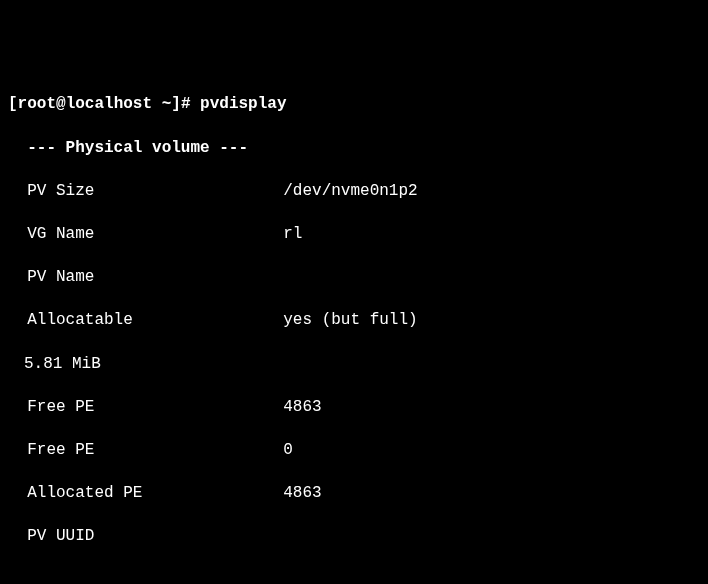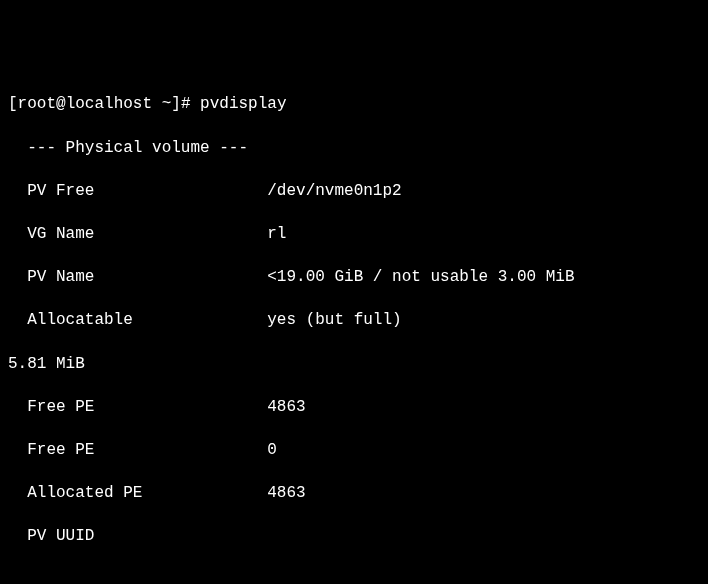--- a/index.html
+++ b/index.html
@@ -10,47 +10,49 @@
       font-family: "Consolas", "Monaco", "Courier New", monospace;
       font-size: 16px;
       line-height: 1.35;
       width: 708px;
       height: 584px;
       box-sizing: border-box;
       white-space: pre;
     }
     .line {
       display: block;
+      font-weight: bold;
     }
     .field-row {
       display: flex;
     }
     .field-label {
       display: inline-block;
       padding-left: 2ch;
       width: 27ch;
       box-sizing: border-box;
     }
     .field-value {
       display: inline-block;
+      margin-left: 16px;
     }
     .indent1 {
       padding-left: 2ch;
     }
   </style>
 </head>
 <body>
 
 
 
 <div class="line">[<span>root</span>@<span>localhost</span> <span>~</span>]<span>#</span> <span>pvdisplay</span></div>
 <div class="line indent1">--- Physical volume ---</div>
-<div class="field-row"><span class="field-label">PV Free</span><span class="field-value">/dev/nvme0n1p2</span></div>
+<div class="field-row"><span class="field-label">PV Size</span><span class="field-value">/dev/nvme0n1p2</span></div>
 <div class="field-row"><span class="field-label">VG Name</span><span class="field-value">rl</span></div>
-<div class="field-row"><span class="field-label">PV Name</span><span class="field-value">&lt;19.00 GiB / not usable 3.00 MiB</span></div>
+<div class="field-row"><span class="field-label">PV Name</span></div>
 <div class="field-row"><span class="field-label">Allocatable</span><span class="field-value">yes (but full)</span></div>
 <div class="field-row"><span class="field-value">5.81 MiB</span></div>
 <div class="field-row"><span class="field-label">Free PE</span><span class="field-value">4863</span></div>
 <div class="field-row"><span class="field-label">Free PE</span><span class="field-value">0</span></div>
 <div class="field-row"><span class="field-label">Allocated PE</span><span class="field-value">4863</span></div>
 <div class="field-row"><span class="field-label">PV UUID</span></div>
 <div class="line"> </div>
 
 
 

